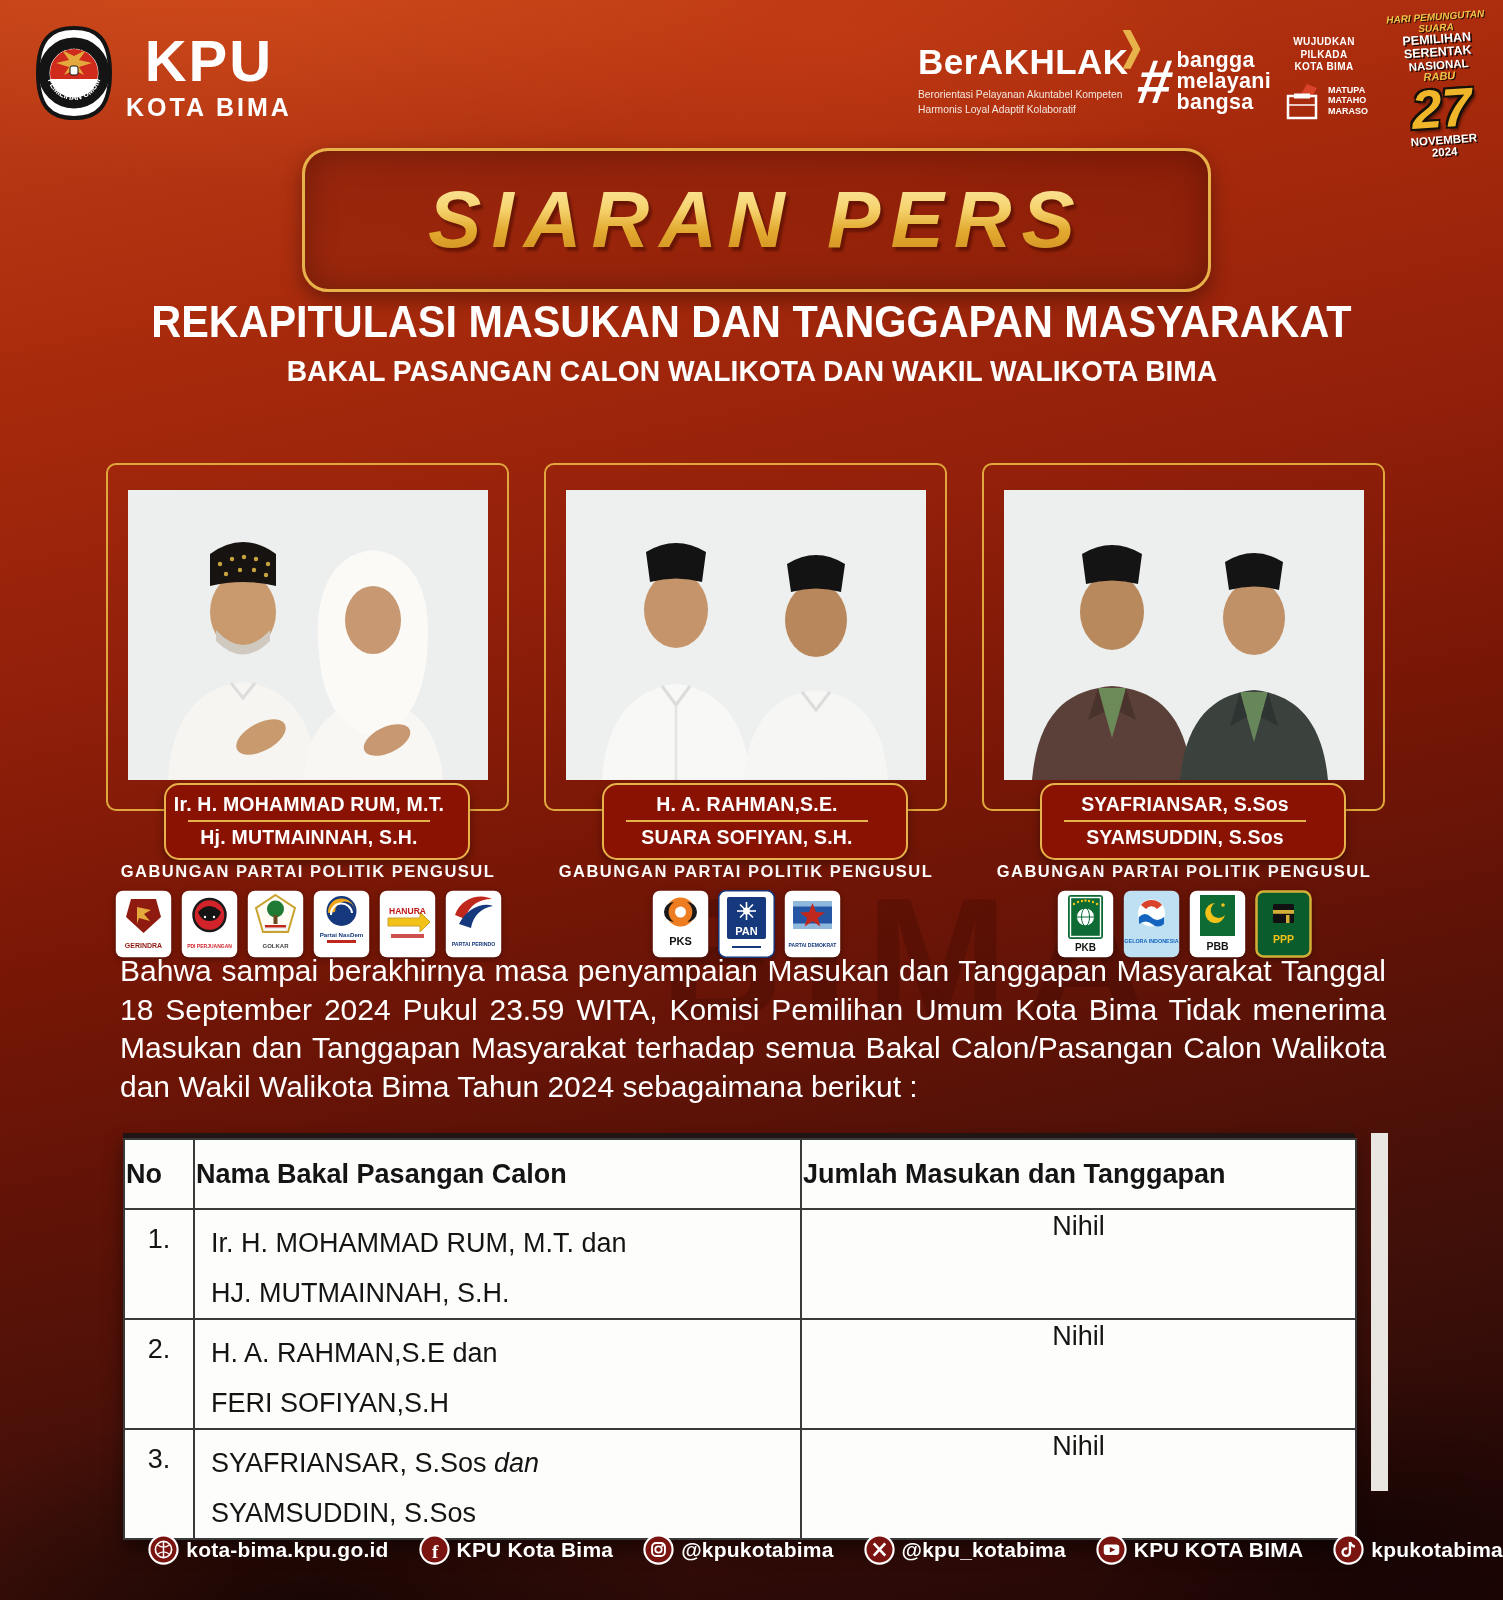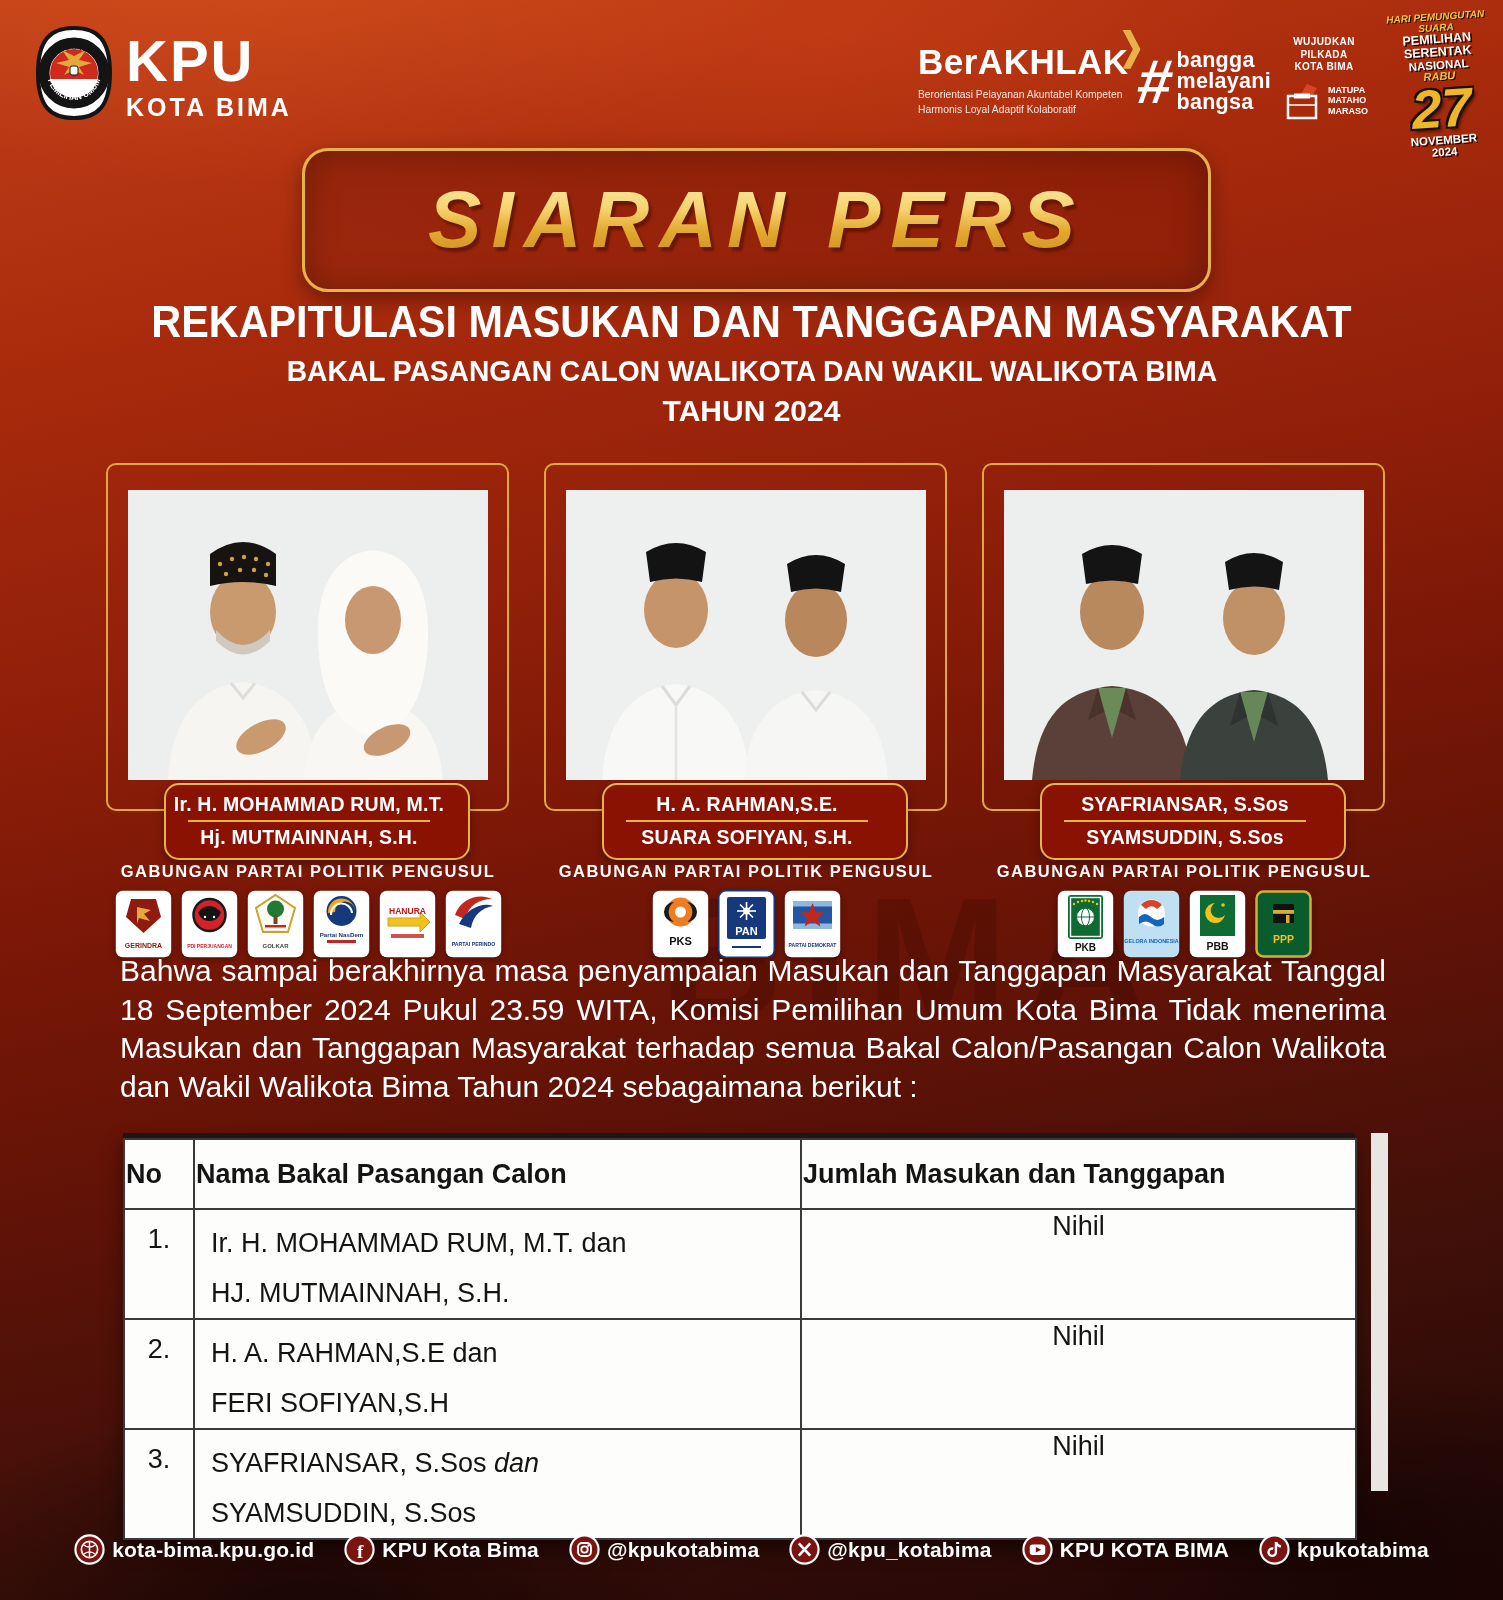--- a/index.html
+++ b/index.html
@@ -11,21 +11,21 @@
       radial-gradient(ellipse 620px 340px at 20% 101%, rgba(0,0,0,.55), transparent 65%),
       radial-gradient(ellipse 500px 260px at 92% 96%, rgba(0,0,0,.40), transparent 65%),
       linear-gradient(168deg,#c04018 0%,#a82a0c 20%,#92200a 36%,#7a1706 50%,#5c1207 66%,#411009 80%,#2c0a07 92%,#200605 100%);
     color:#fff;}
   .abs{position:absolute;}
   .watermark{position:absolute;left:660px;top:860px;font-size:170px;font-weight:bold;color:rgba(30,2,0,.18);letter-spacing:18px;}
 
   
   .emblem{left:34px;top:26px;width:80px;height:94px;}
   .kpu-name{left:126px;top:32px;line-height:1;}
-  .kpu-name .l1{font-size:58px;font-weight:bold;letter-spacing:2px;}
+  .kpu-name .l1{font-size:58px;font-weight:bold;letter-spacing:2px;text-align:center;}
   .kpu-name .l2{font-size:25px;font-weight:bold;letter-spacing:3px;margin-top:5px;}
   .berakhlak{left:918px;top:42px;width:230px;}
   .berakhlak .t{font-size:35px;font-weight:bold;letter-spacing:.5px;position:relative;display:inline-block;}
   .berakhlak .chev{position:absolute;right:-16px;top:-14px;color:#e8b24a;font-size:30px;font-weight:bold;transform:scaleY(1.25);}
   .berakhlak .s{font-size:10.3px;line-height:1.45;margin-top:6px;color:#f3e6df;}
   .bangga{left:1138px;top:50px;display:flex;align-items:center;}
   .bangga .hash{font-size:62px;font-weight:bold;transform:skewX(-8deg);margin-right:4px;line-height:.9;}
   .bangga .words{font-size:21.5px;font-weight:bold;line-height:21px;letter-spacing:.3px;}
   .pilkada{left:1270px;top:36px;width:108px;text-align:center;}
   .pilkada .t{font-size:10px;font-weight:bold;line-height:1.25;letter-spacing:.4px;}
@@ -83,21 +83,21 @@
   table.rek th,table.rek td{border:2px solid #3a3a3a;}
   table.rek th{height:66px;font-weight:bold;text-align:left;vertical-align:middle;}
   table.rek td{height:92px;vertical-align:top;}
   td.no{text-align:center;padding-top:14px;}
   td.nm{padding:8px 0 0 16px;line-height:50px;}
   td.vl{text-align:center;vertical-align:middle;}
   .it{font-style:italic;}
   .sliver{left:1371px;top:1133px;width:17px;height:358px;background:#e9e6e2;}
 
   
-  .footer{left:0;top:1534px;width:1503px;display:flex;justify-content:center;gap:30px;align-items:center;}
+  .footer{left:0;top:1534px;width:1503px;display:flex;justify-content:flex-end;gap:30px;align-items:center;}
   .fitem{display:flex;align-items:center;gap:7px;}
   .flabel{font-size:21px;font-weight:bold;letter-spacing:.2px;}
 </style>
 </head>
 <body>
 
 <div class="poster">
 
   <div class="watermark">BIMA</div>
 
@@ -169,21 +169,20 @@
     <div class="w3">NOVEMBER</div>
     <div class="w3">2024</div>
   </div>
 
   <div class="abs banner">
     <div class="banner-title">SIARAN PERS</div>
   </div>
 
   <div class="abs h1"><span>REKAPITULASI MASUKAN DAN TANGGAPAN MASYARAKAT</span></div>
   <div class="abs h2"><span>BAKAL PASANGAN CALON WALIKOTA DAN WAKIL WALIKOTA BIMA</span></div>
-  <div class="abs h3">TAHUN 2024</div>
 
   <div class="abs cards">
 
     <div class="card">
       <div class="frame">
         <div class="photo">
           <svg width="360" height="290" viewBox="0 0 360 290">
             <rect width="360" height="290" fill="#edefee"></rect>
             <g>
               <path d="M40,290 C44,222 76,196 115,192 C154,196 186,222 190,290 Z" fill="#f6f5f2"></path>

